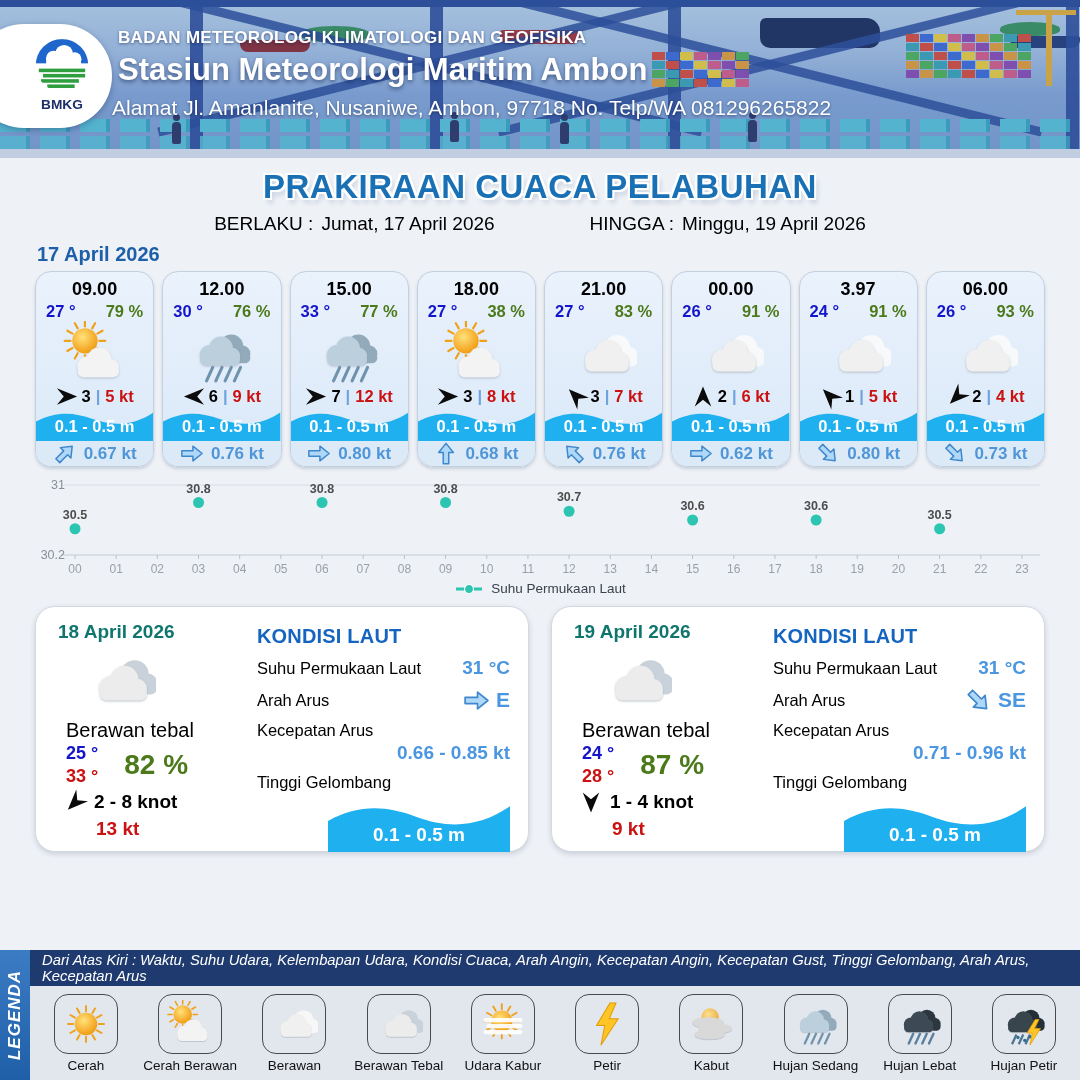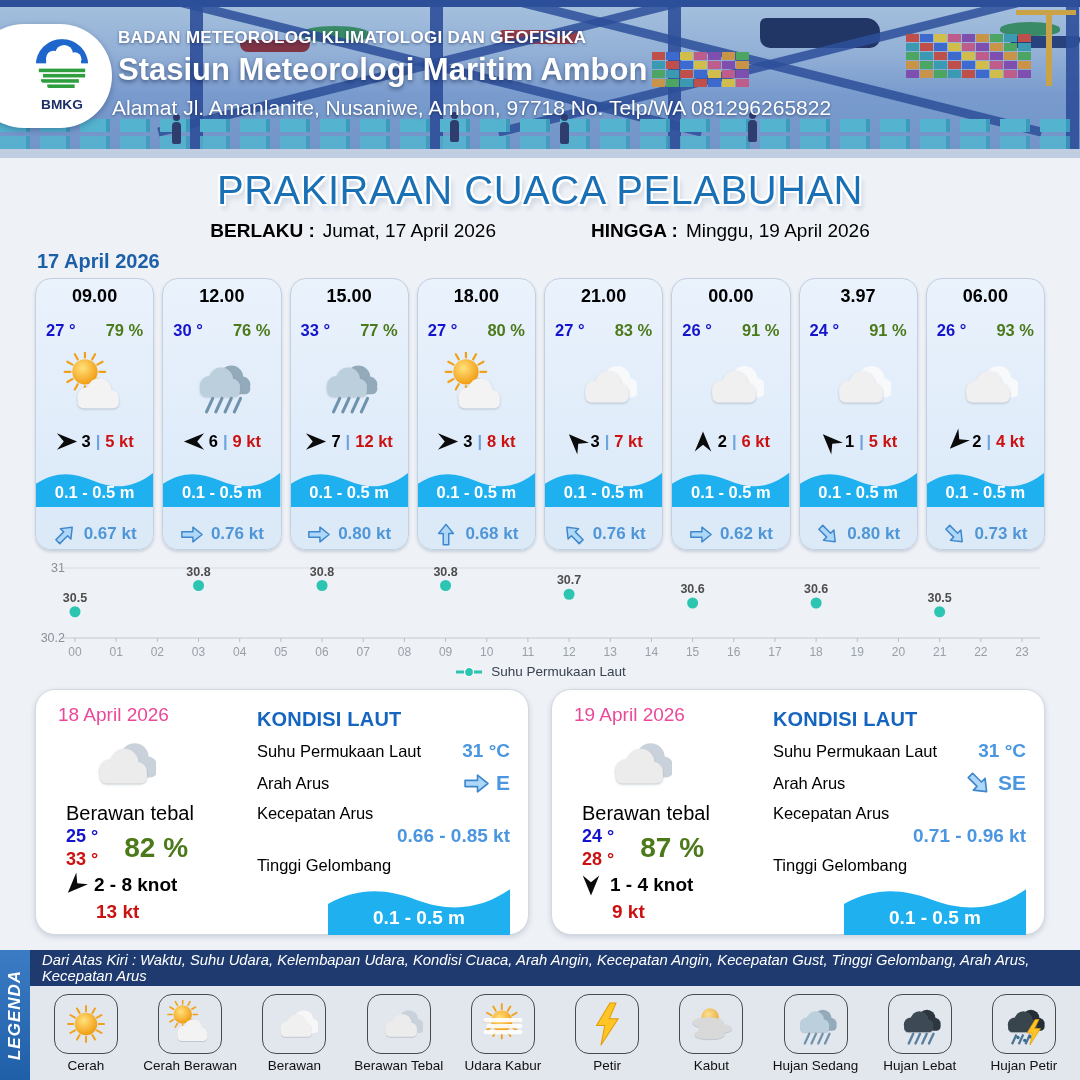--- a/index.html
+++ b/index.html
@@ -28,34 +28,34 @@
   .hero-text { position:absolute; left:118px; top:28px; color:#fff; z-index:5; }
   .hero-agency { font-size:17px; font-weight:bold; letter-spacing:.3px; text-shadow:0 1px 3px rgba(10,25,70,.55); }
   .hero-station { font-size:31px; font-weight:bold; margin-top:4px; text-shadow:0 2px 4px rgba(10,25,70,.55); }
   .hero-address { font-size:21px; margin-top:8px; margin-left:-6px; text-shadow:0 1px 3px rgba(10,25,70,.55); }
   .logo-pill { position:absolute; left:-28px; top:24px; width:140px; height:104px; background:#fff;
                border-radius:58px; z-index:6; display:flex; align-items:center; justify-content:flex-end; padding-right:18px;
                box-shadow:0 2px 6px rgba(20,40,90,.35); }
 
   
   .titles { text-align:center; padding-top:10px; }
-  .main-title { font-size:40px; font-weight:400; letter-spacing:.5px; color:#1a70b5;
+  .main-title { font-size:33px; font-weight:700; letter-spacing:.5px; color:#1a70b5;
       text-shadow:2px 2px 0 #fff,-2px -2px 0 #fff,2px -2px 0 #fff,-2px 2px 0 #fff, 3px 5px 5px rgba(30,60,110,.18); }
   .sub-title { font-size:27px; font-weight:bold; color:#4a9ae0; margin-top:2px;
       text-shadow:1px 1px 0 #fff, 2px 3px 4px rgba(30,60,110,.12); }
   .validity { display:flex; justify-content:center; gap:95px; margin-top:7px; font-size:19px; color:#000; }
-  .validity b { font-weight:bold; margin-right:8px; }
+  .validity b { font-weight:normal; margin-right:8px; }
 
   
   .content { padding:0 35px; }
   .forecast-date { font-size:20px; font-weight:bold; color:#1d5fa8; margin:8px 0 5px 2px; }
   .cards-row { display:flex; gap:8px; }
-  .fcard { flex:1 1 0; height:272px; border-radius:16px; overflow:hidden; position:relative;
+  .fcard { flex:1 1 0; height:196px; border-radius:16px; overflow:hidden; position:relative;
            background:linear-gradient(#eaf2fc, #d9e8f8); border:1px solid #c2d0e0;
-           box-shadow:0 2px 3px rgba(90,110,140,.25); display:flex; flex-direction:column;gap:12px; }
+           box-shadow:0 2px 3px rgba(90,110,140,.25); display:flex; flex-direction:column; }
   .fcard .time { text-align:center; font-size:18px; font-weight:bold; color:#000; margin-top:7px; }
   .fcard .th-row { display:flex; justify-content:space-between; padding:2px 10px 0 10px; font-size:16.5px; font-weight:bold; }
   .fcard .temp { color:#1414cc;text-align:center; }
   .fcard .hum { color:#4c7a1a; }
   .fcard .wicon { height:74px; display:flex; align-items:center; justify-content:center; }
   .fcard .wind-row { height:30px; display:flex; align-items:center; justify-content:center; gap:4px;
                      font-size:16.5px; font-weight:bold; }
   .fcard .wind-row .sep { color:#6fa3e0; font-weight:bold; margin:0 1px; }
   .fcard .gust { color:#cc1111; }
   .wave-band { position:relative; height:54px; margin-top:auto; }
@@ -68,21 +68,21 @@
   
   .chart-wrap { margin-top:8px; }
   .chart-legend { display:flex; align-items:center; justify-content:center; gap:7px;
                   font-size:13.5px; color:#39424e; margin-top:2px; }
 
   
   .panels-row { display:flex; gap:22px; margin-top:10px; }
   .dpanel { flex:1 1 0; height:246px; background:#fff; border:1px solid #d4d9e0; border-radius:20px;
             box-shadow:0 2px 5px rgba(90,110,140,.25); display:flex; padding:14px 18px 12px 22px; }
   .dpanel .left { width:44%; display:flex; flex-direction:column; }
-  .dpanel .pdate { font-size:19px; font-weight:normal; color:#ec4899; }
+  .dpanel .pdate { font-size:19px; font-weight:bold; color:#0f766e; }
   .dpanel .picon { margin:2px 0 0 26px; }
   .dpanel .cond { font-size:20px; color:#000; margin:2px 0 0 8px; }
   .dpanel .tt { display:flex; align-items:center; margin-left:8px; }
   .dpanel .tcol { display:flex; flex-direction:column; font-size:18px; font-weight:bold; line-height:1.25; }
   .dpanel .tmin { color:#1414cc; } .dpanel .tmax { color:#cc1111; }
   .dpanel .phum { font-size:28px; font-weight:bold; color:#4c7a1a; margin-left:26px; }
   .dpanel .pwind { display:flex; align-items:center; gap:8px; font-size:19px; font-weight:bold; margin:4px 0 0 6px; color:#000; }
   .dpanel .pgust { font-size:19px; font-weight:bold; color:#cc1111; margin:5px 0 0 38px; }
   .dpanel .right { flex:1; padding-top:4px; }
   .sea-title { font-size:20px; font-weight:bold; color:#1565c0; letter-spacing:.2px; }
@@ -532,21 +532,21 @@
             <svg viewBox="0 0 26 22" width="24" height="21" style="transform: rotate(0deg);">
               <use href="#tpl-current-arrow"></use>
             </svg>
             <span>0.80 kt</span>
           </div>
         </div>
         <div class="fcard">
           <div class="time">18.00</div>
           <div class="th-row">
             <span class="temp">27 °</span>
-            <span class="hum">80 %</span>
+            <span class="hum">38 %</span>
           </div>
           <div class="wicon">
             <svg viewBox="0 0 64 64" width="66" height="66">
               <use href="#tpl-cerah-berawan"></use>
             </svg>
           </div>
           <div class="wind-row">
             <svg viewBox="0 0 24 20" width="22" height="19" style="transform: rotate(0deg);">
               <use href="#tpl-wind-arrow"></use>
             </svg>

